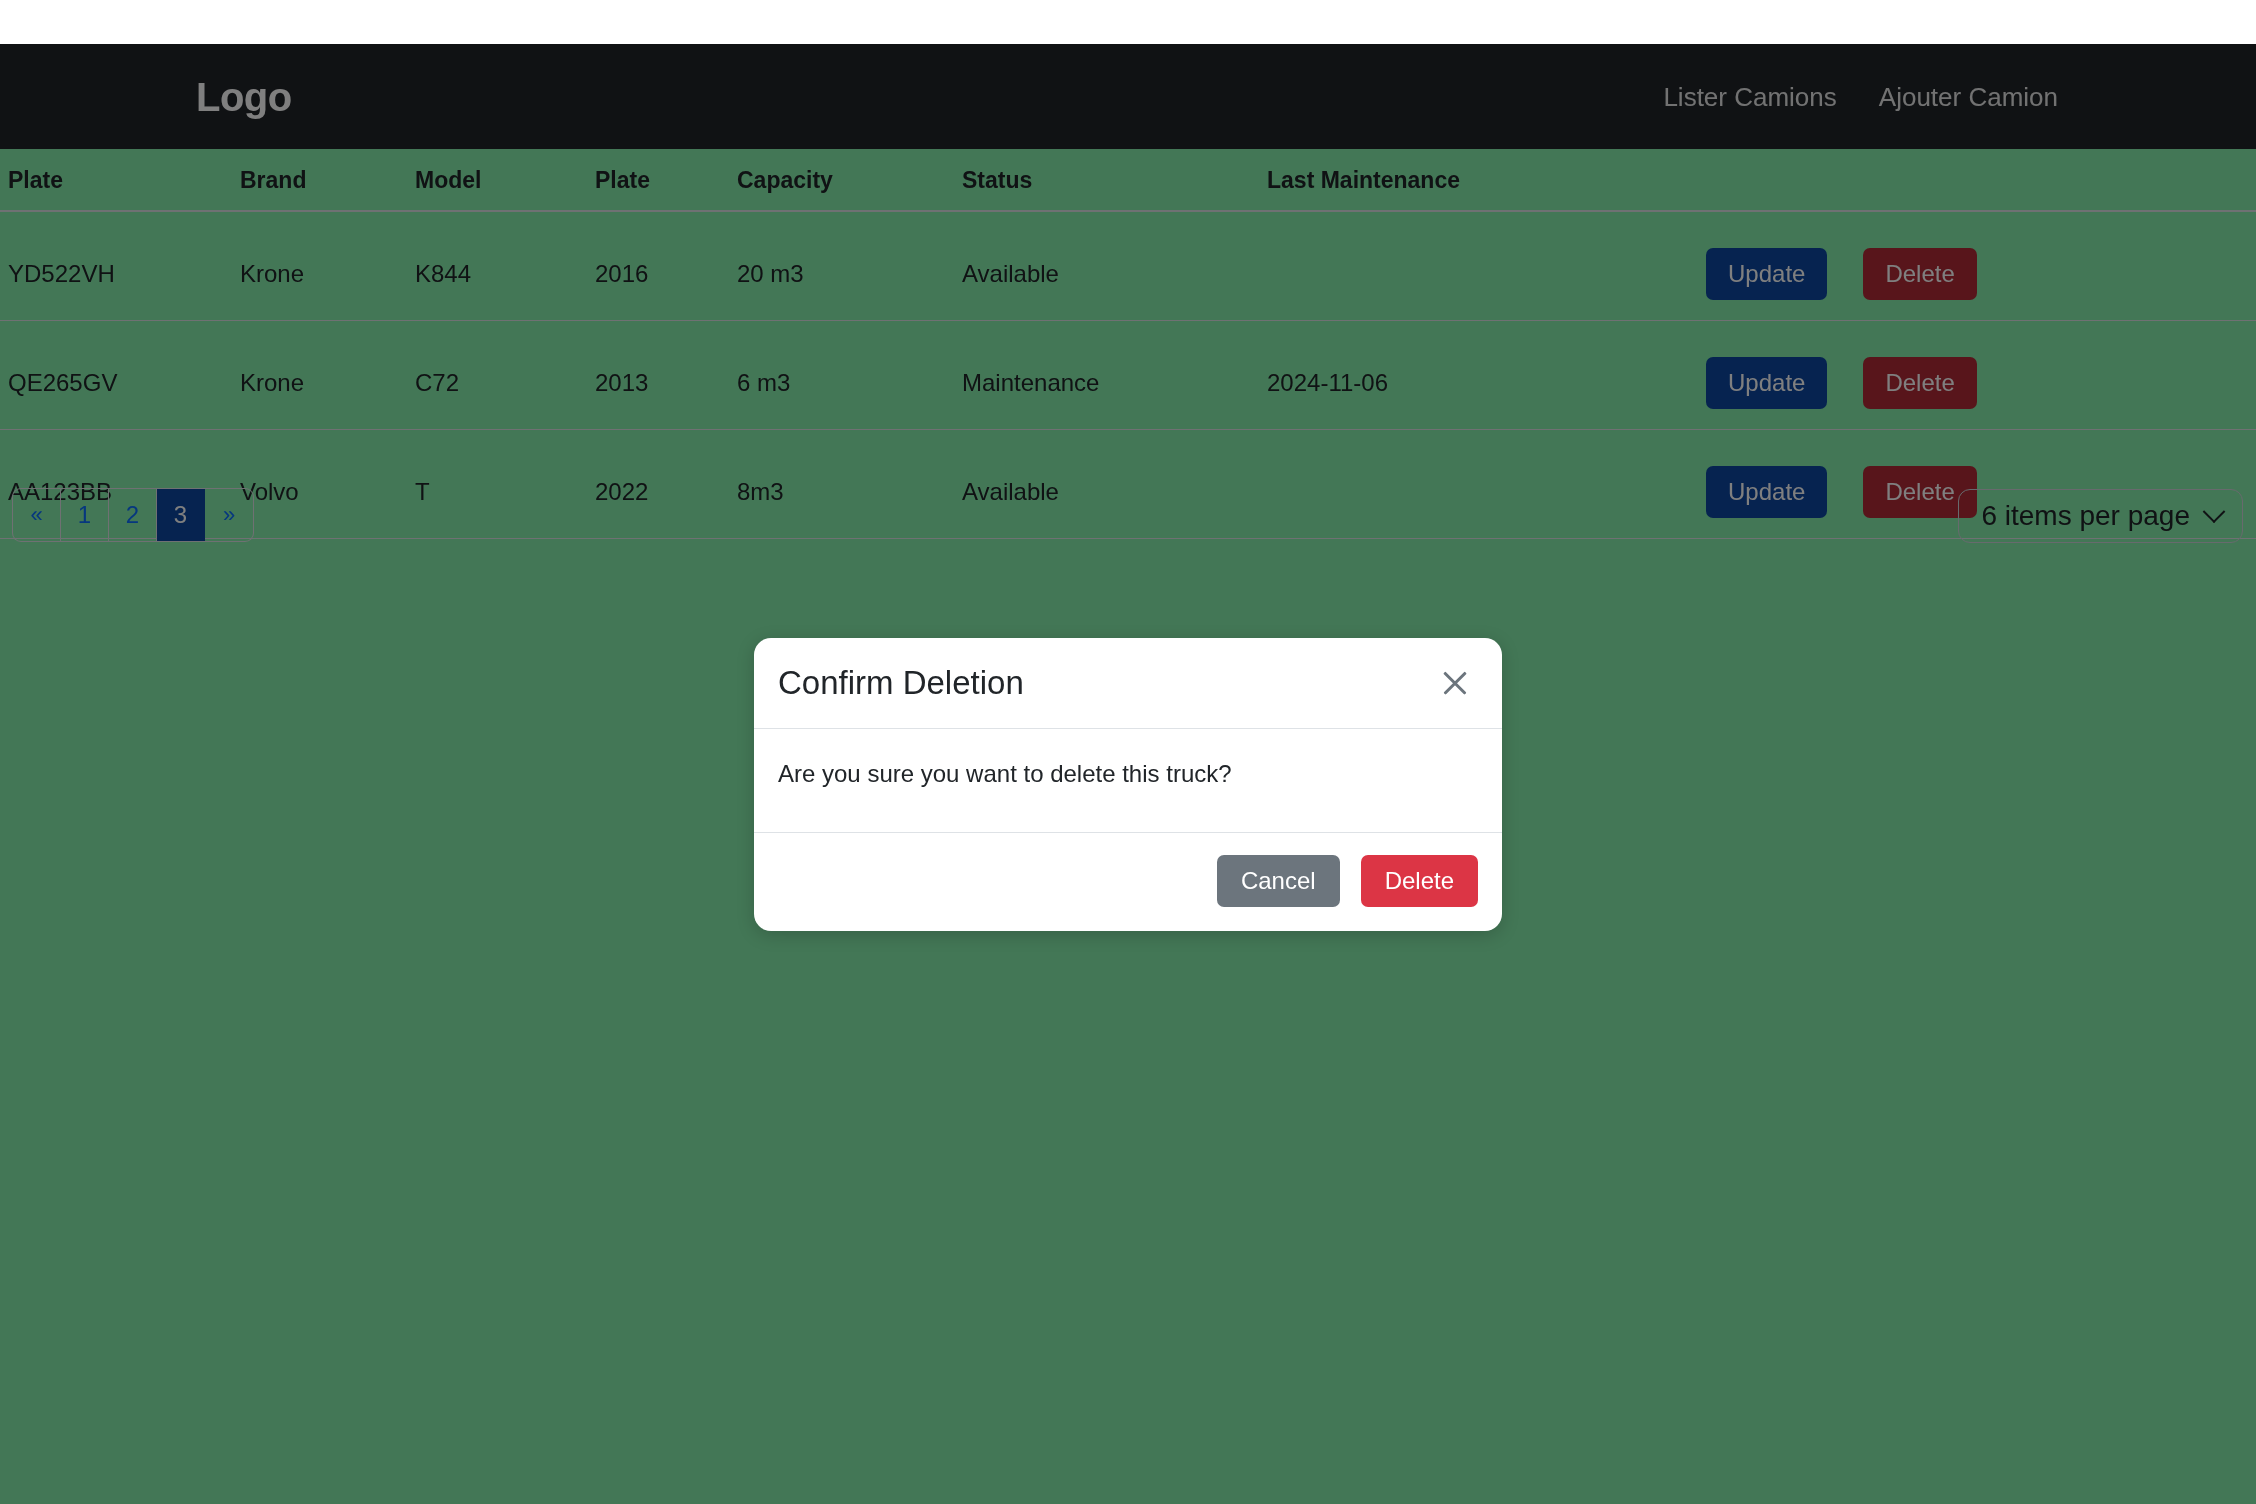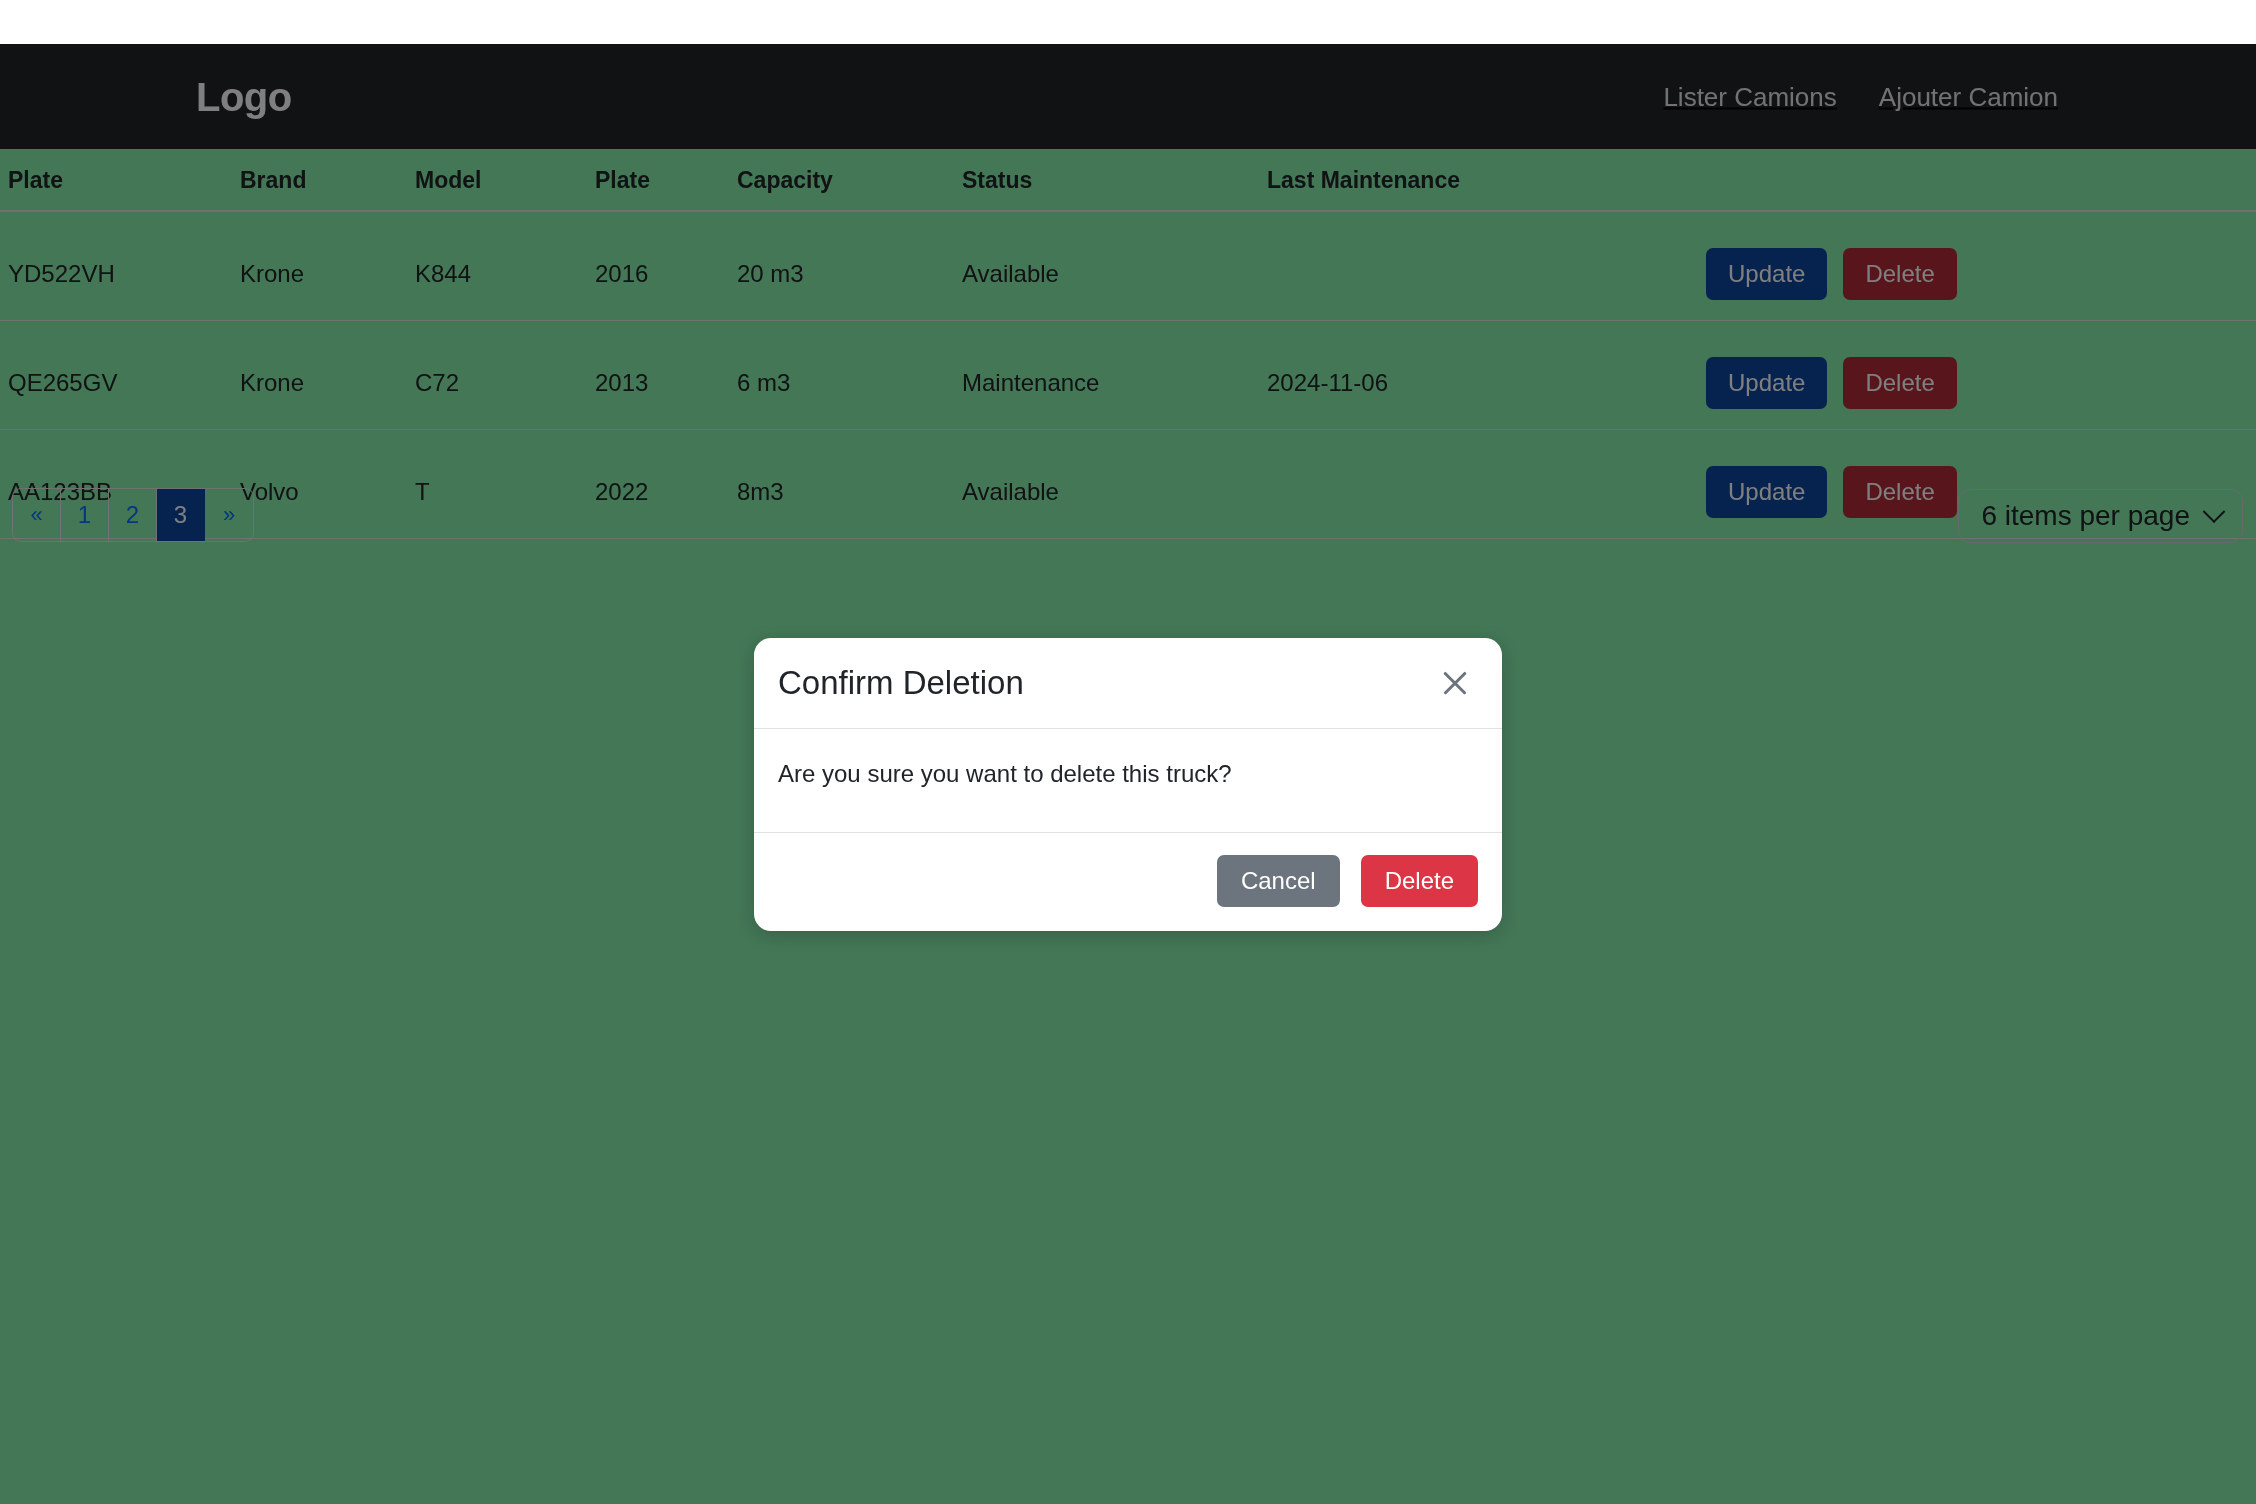--- a/index.html
+++ b/index.html
@@ -31,21 +31,21 @@
     color: #ffffff;
     font-size: 40px;
     font-weight: 700;
     letter-spacing: -0.5px;
     text-decoration: none;
     font-family: "Liberation Sans", sans-serif;
   }
   .nav-links {
     position: absolute; right: 198px; top: 50%;
     transform: translateY(-50%);
-    display: flex; align-items: flex-end; gap: 42px; text-decoration: underline;
+    display: flex; align-items: flex-end; gap: 42px;
   }
   .nav-link {
     color: rgba(255,255,255,0.88);
     font-size: 26px;
     text-decoration: none;
     white-space: nowrap;
   }
 
   
   .table-wrap {
@@ -84,21 +84,21 @@
   .col-cap     { width: 225px; }
   .col-status  { width: 305px; }
   .col-maint   { width: 415px; }
   .col-actions { width: 574px; }
 
   td.actions-cell {
     text-align: left;
     padding-left: 0 !important;
   }
   .btn-row {
-    display: flex; align-items: center; gap: 16px;
+    display: flex; align-items: center; gap: 36px;
     padding-left: 24px;
   }
   .btn {
     border: none;
     border-radius: 7px;
     font-size: 24px;
     font-family: "Liberation Sans", sans-serif;
     cursor: pointer;
     line-height: 1;
     padding: 14px 22px;

